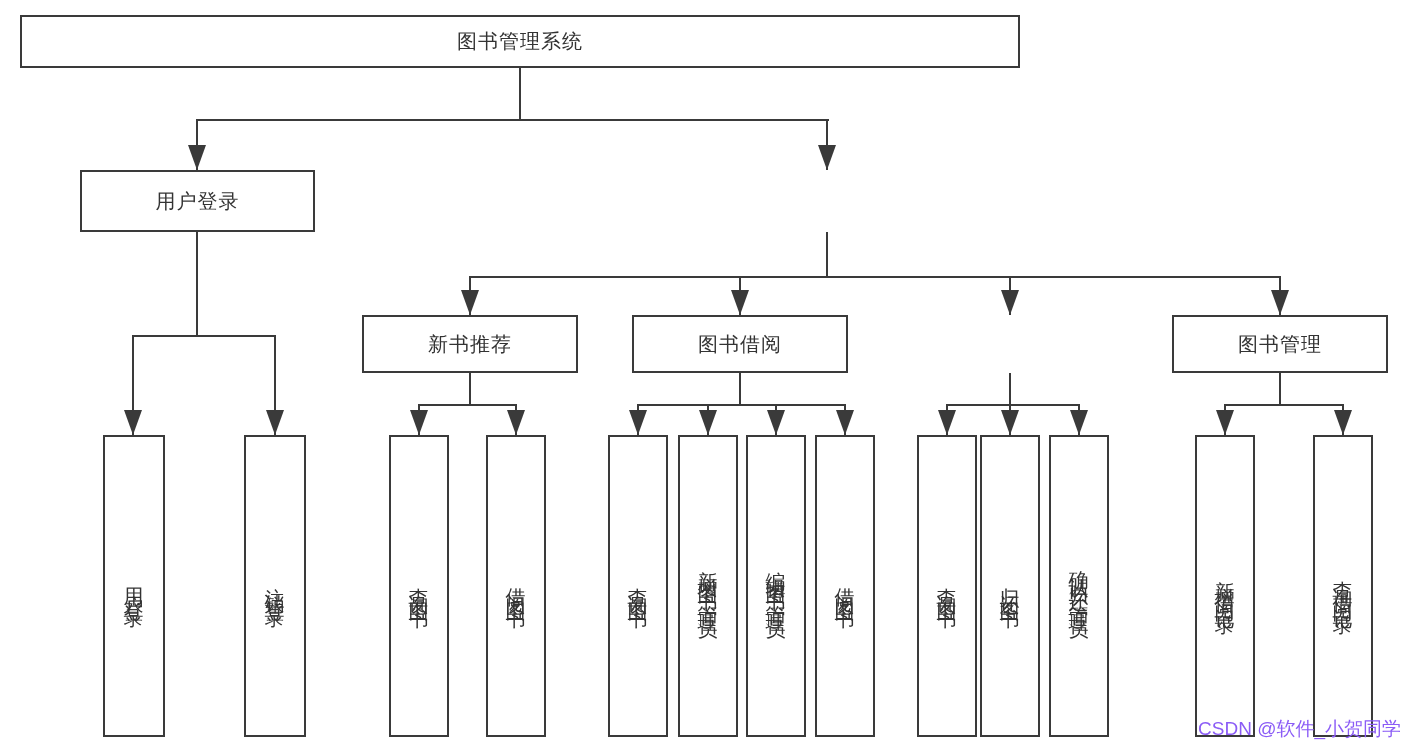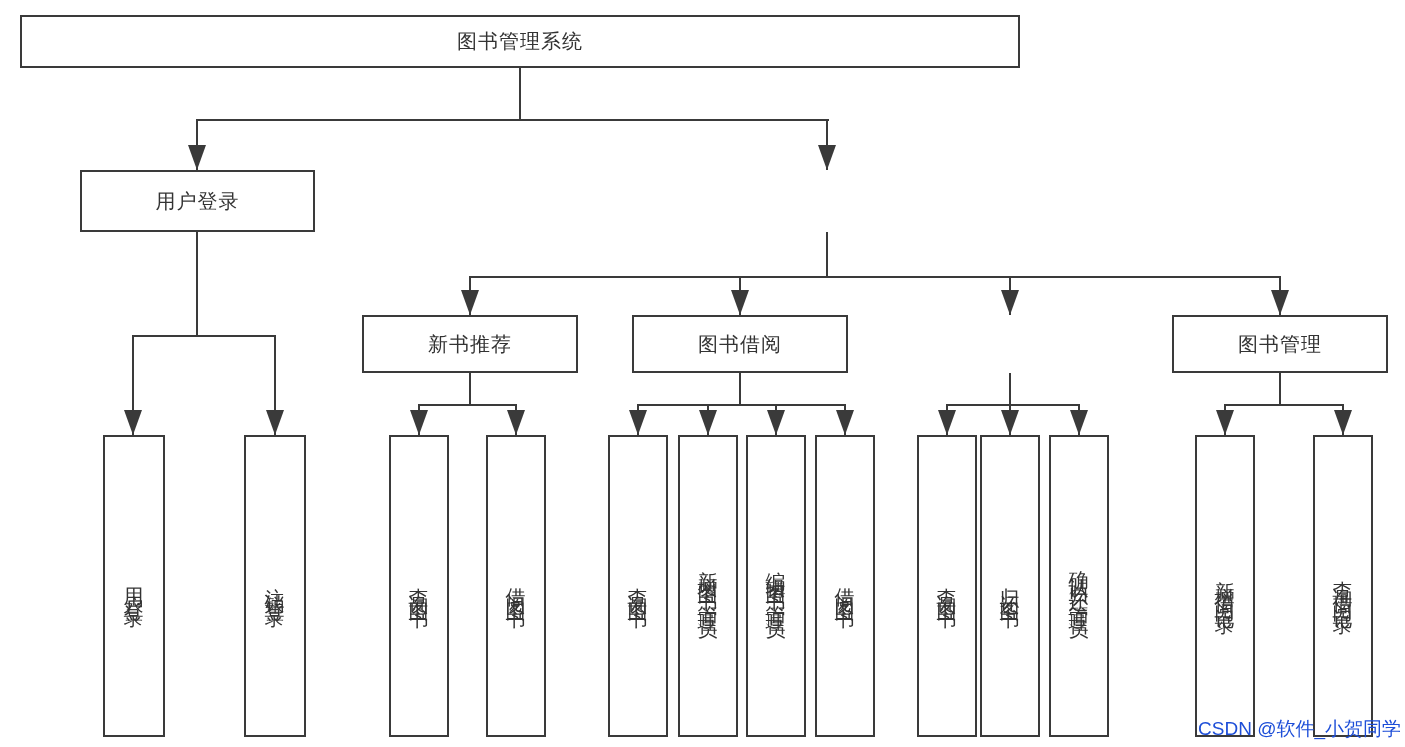--- a/index.html
+++ b/index.html
@@ -20,21 +20,21 @@
   }
   .h-line { position:absolute; height:2px; background:#3a3a3a; }
   .v-line { position:absolute; width:2px; background:#3a3a3a; }
   .arrow {
     position:absolute; width:0; height:0;
     border-left:9px solid transparent; border-right:9px solid transparent;
     border-top:25px solid #3a3a3a;
   }
   .watermark {
     position:absolute; z-index:5; white-space:nowrap;
-    color:#1d4ed8; font-size:19px;
+    color:#8b5cf6; font-size:19px;
   }
 </style>
 </head>
 <body>
 
 <div class="canvas">
 
   <div class="box h-box" style="left:20px;top:15px;width:1000px;height:53px">图书管理系统</div>
 
   <div class="v-line" style="left:519px;top:68px;height:52px"></div>

